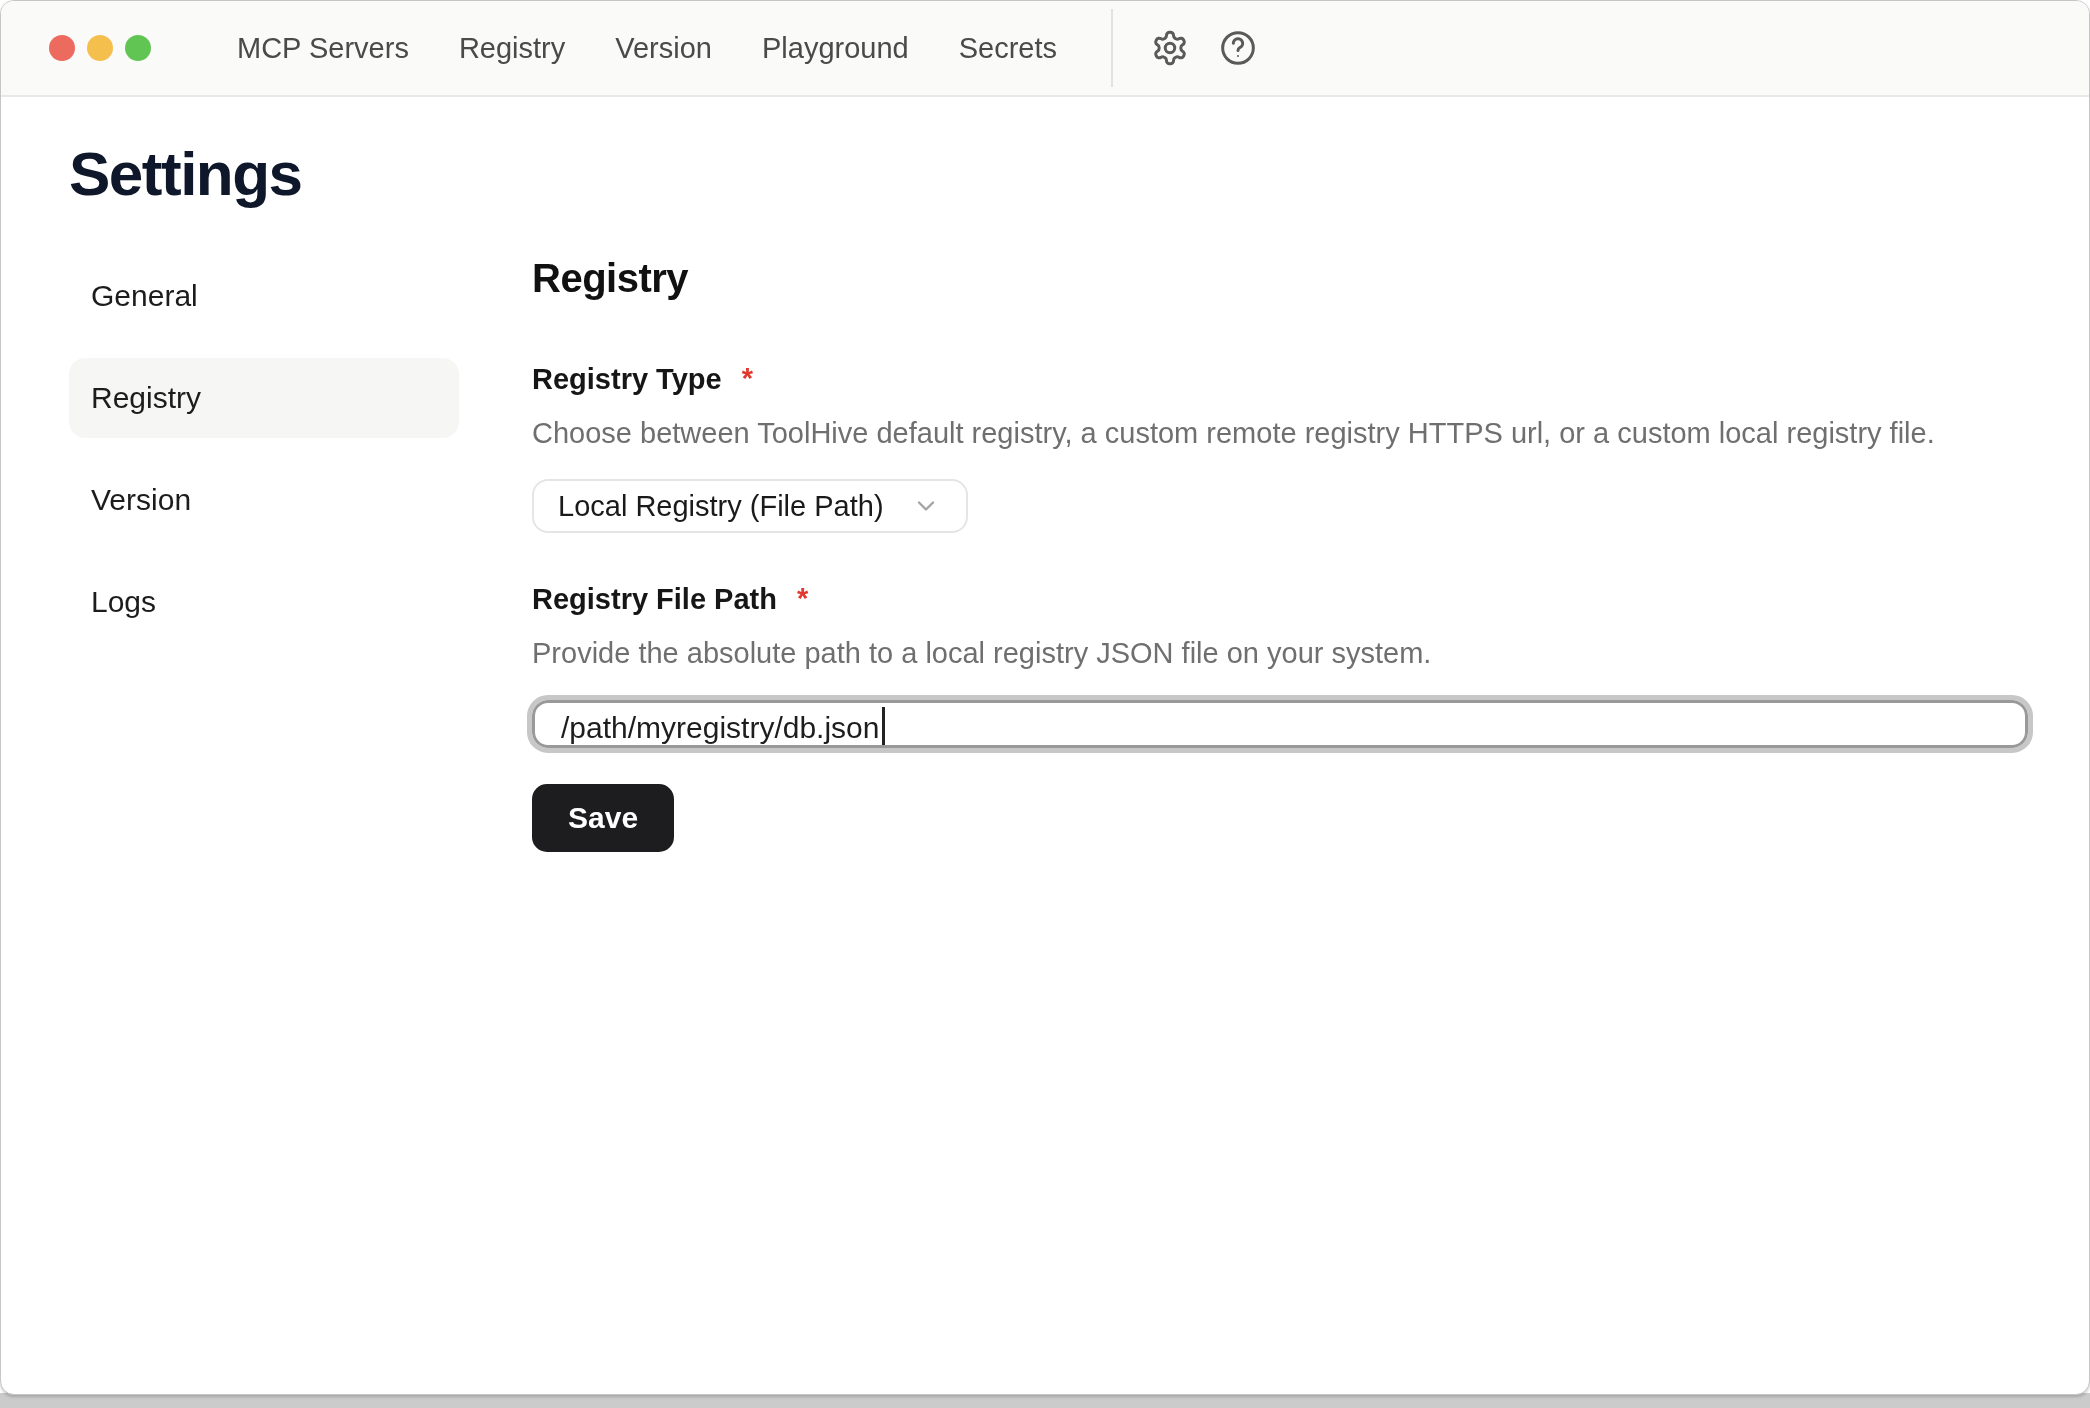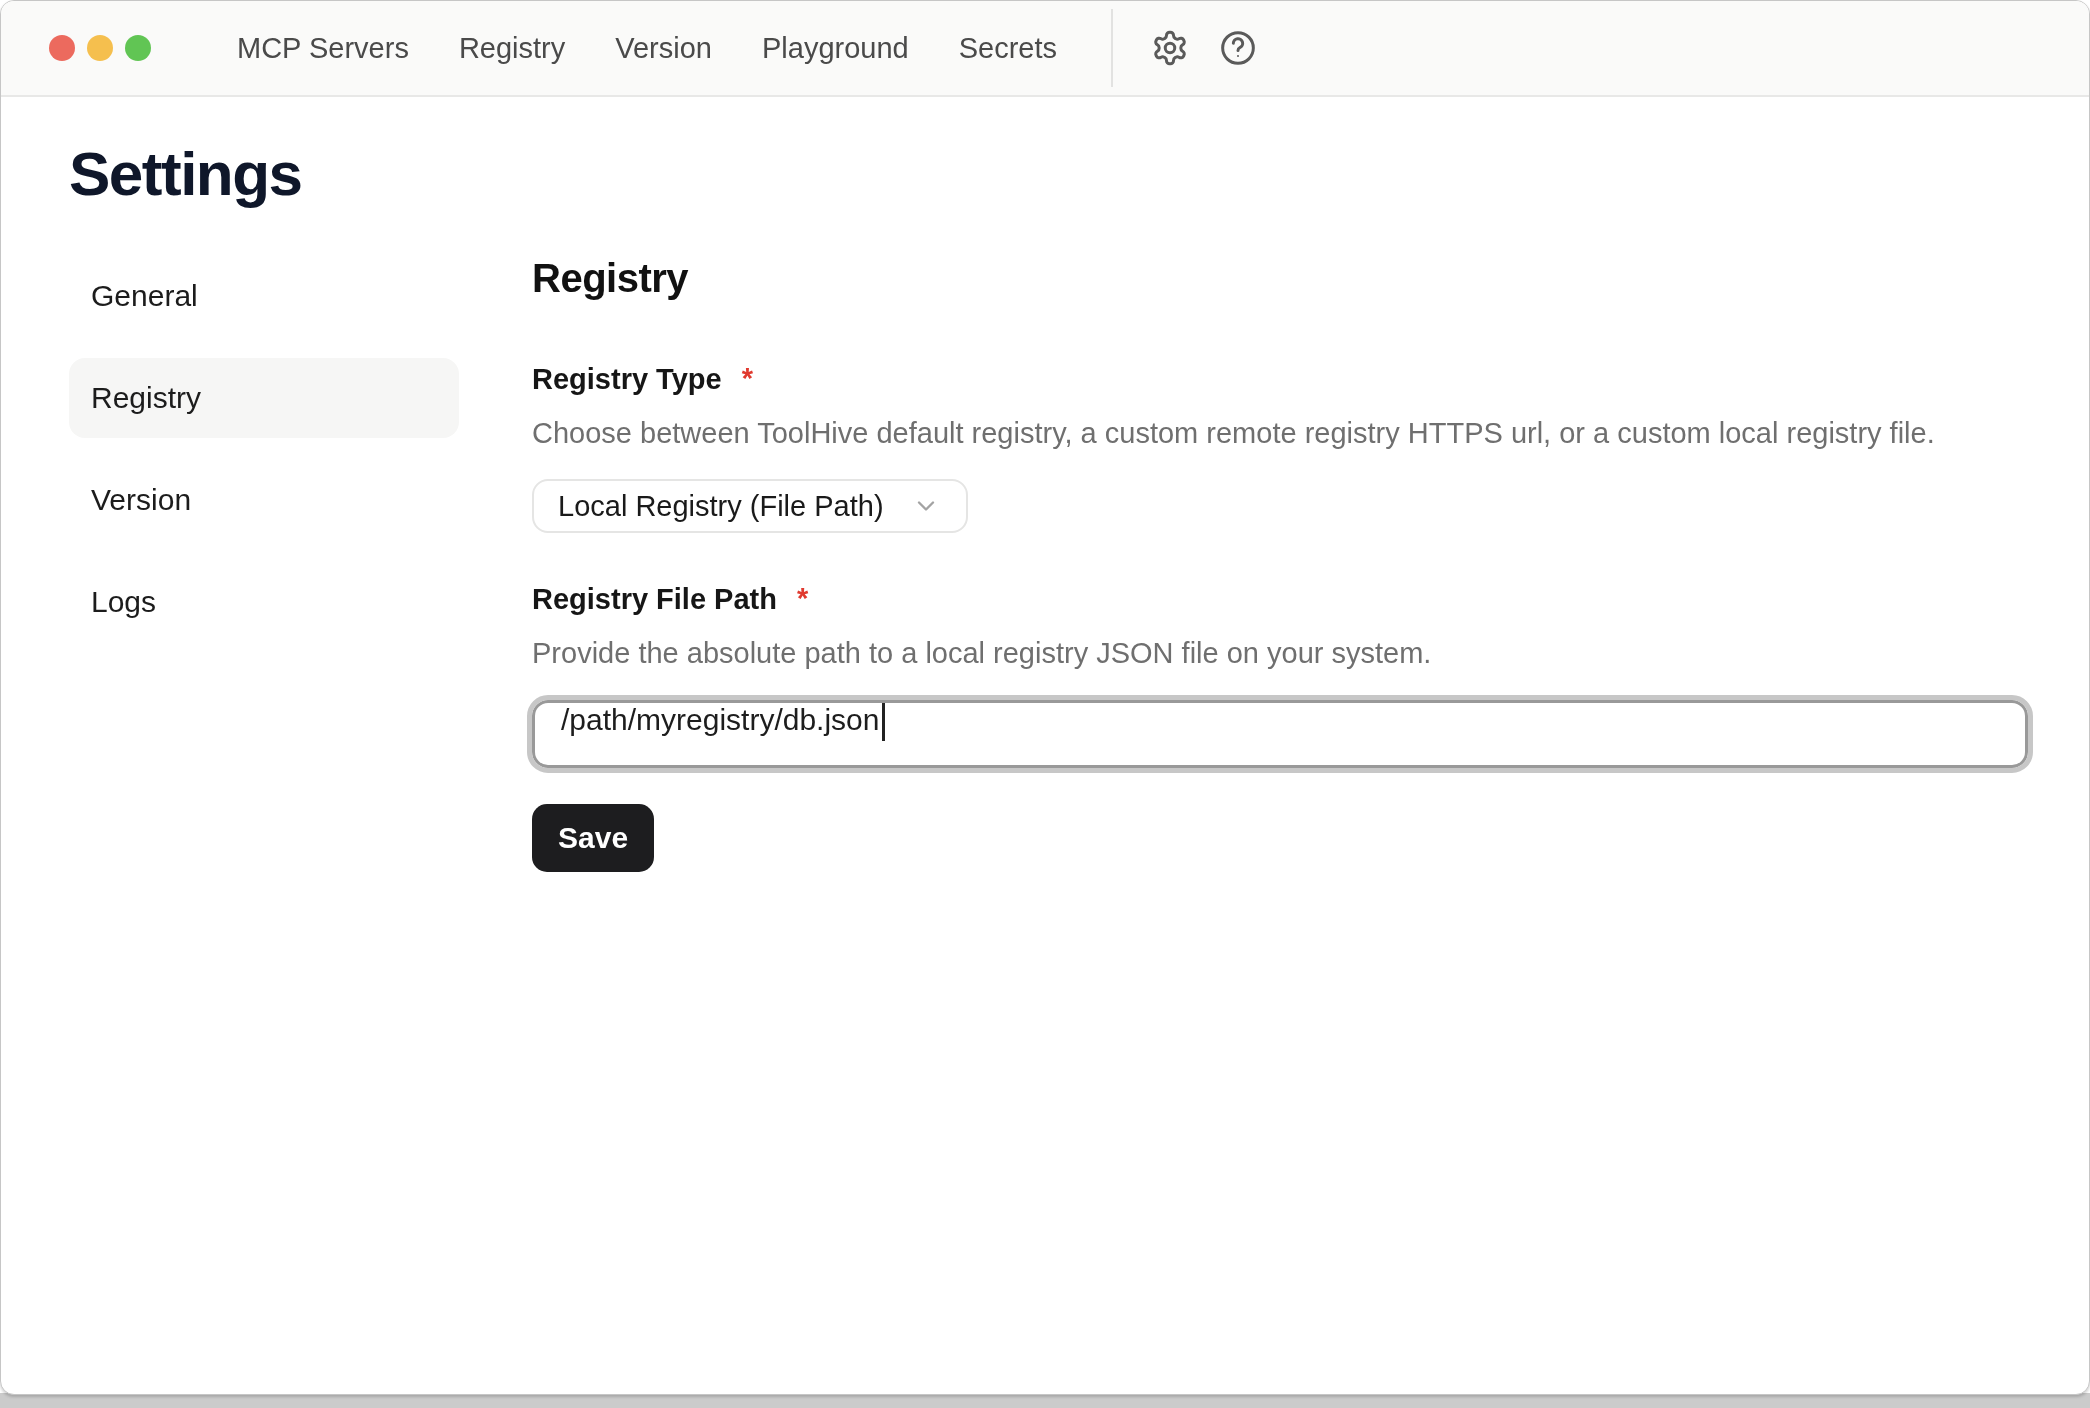--- a/index.html
+++ b/index.html
@@ -97,44 +97,44 @@
     border: 2px solid #e5e5e4;
     border-radius: 16px;
     font-family: inherit;
     font-size: 29px;
     color: #1a1a1a;
     cursor: pointer;
   }
   .select-box svg { display: block; }
   .textbox {
     margin-top: 27px;
-    height: 68px;
+    height: 48px;
     width: 100%;
     background: #ffffff;
     border: 3px solid #999999;
     outline: 5px solid #c7c7c7;
     border-radius: 16px;
     display: flex;
-    align-items: flex-start;
+    align-items: flex-end;
     padding: 0 26px;
     font-size: 30px;
     color: #1d1d1d;
     cursor: text;
   }
   .caret {
     width: 3px; height: 38px;
     background: #222222;
     margin-left: 3px;
     animation: blink 1.1s step-end infinite;
   }
   @keyframes blink { 50% { opacity: 0; } }
   .save-btn {
     margin-top: 36px;
     height: 68px;
-    padding: 0 26px;
+    padding: 0 36px;
     background: #1d1d1f;
     color: #ffffff;
     border: none;
     border-radius: 15px;
     font-family: inherit;
     font-size: 30px;
     font-weight: 600;
     cursor: pointer;
   }
 </style>

